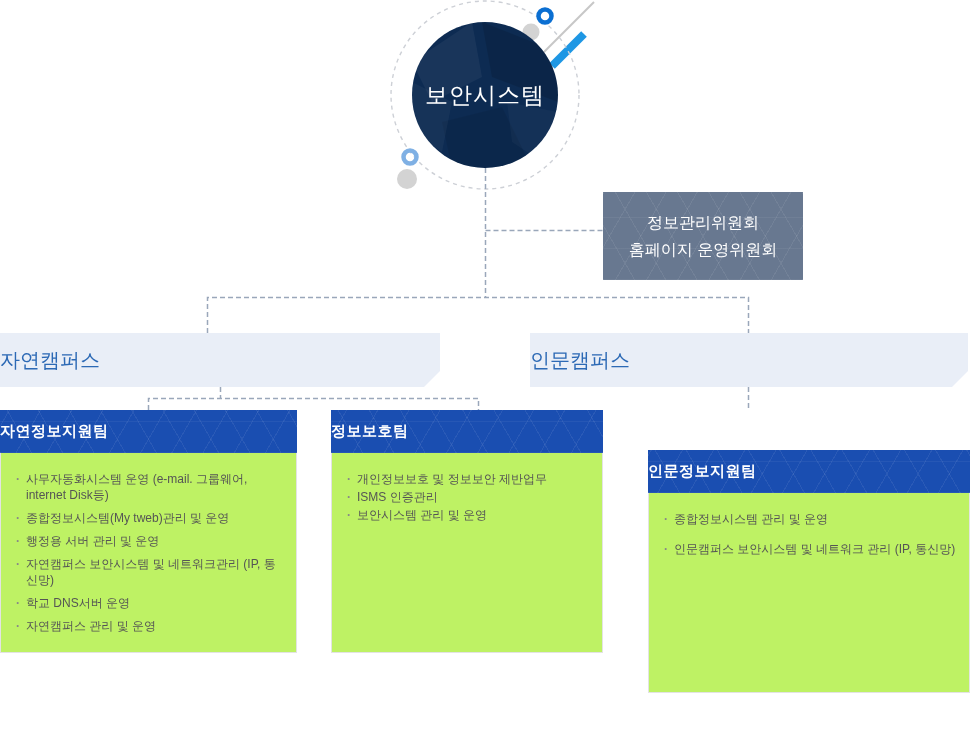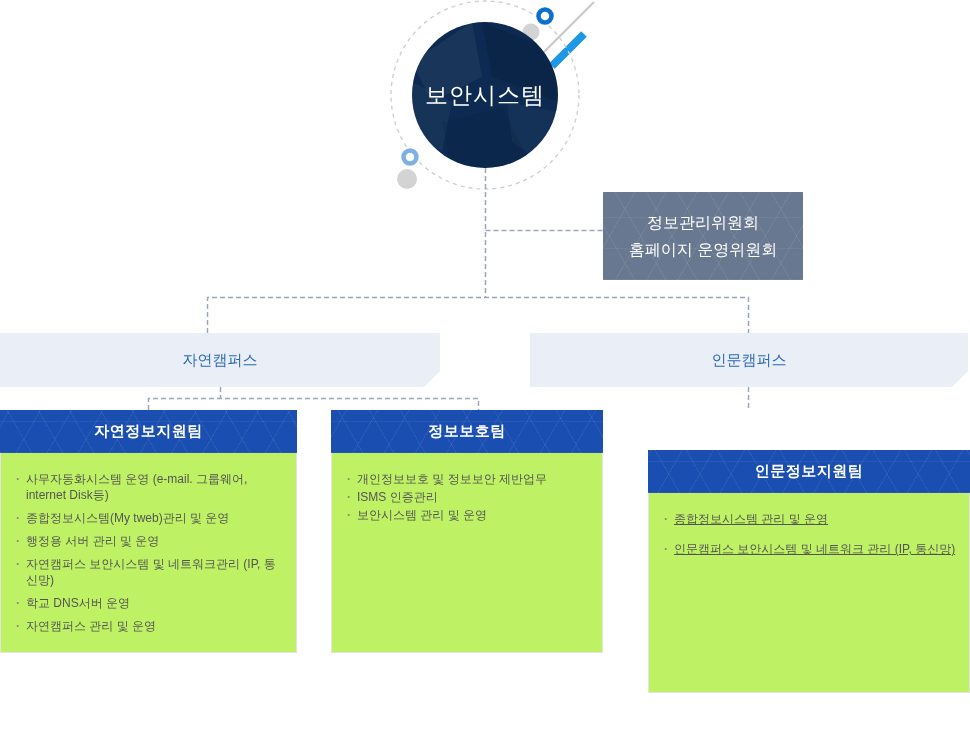--- a/index.html
+++ b/index.html
@@ -51,53 +51,53 @@
   .committee-box{
     position:absolute;left:603px;top:192px;width:200px;height:88px;z-index:2;
     background-color:var(--committee-bg);
     display:flex;flex-direction:column;align-items:center;justify-content:center;
     color:#ffffff;font-size:16px;line-height:27px;text-align:center;
   }
   
   .campus-box{
     position:absolute;top:333px;height:54px;z-index:2;
     background:var(--campus-bg);
-    display:flex;align-items:center;justify-content:center;
-    color:var(--campus-text);font-size:15px;font-weight:500;
+    display:flex;align-items:center;
+    color:var(--campus-text);font-size:20px;font-weight:500;
     clip-path:polygon(0 0,100% 0,100% calc(100% - 16px),calc(100% - 16px) 100%,0 100%);
   }
   .campus-natural{left:0;width:440px;}
   .campus-humanities{left:530px;width:438px;}
   
   .team-column{position:absolute;top:410px;z-index:2;}
   .team-col-1{left:0;width:297px;}
   .team-col-2{left:331px;width:272px;}
   .team-col-3{left:648px;width:322px;margin-top:40px;}
   .team-header{
     height:43px;background-color:var(--team-header);
-    display:flex;align-items:center;justify-content:center;
+    display:flex;align-items:center;
     color:#ffffff;font-size:15px;font-weight:700;letter-spacing:.5px;
   }
   .team-body{
     height:200px;background:#bef264;
     border:1px solid #e3e3e3;border-top:none;
     padding:18px 12px 0 14px;
   }
   .task-list{list-style:none;}
   .task-item{
     position:relative;color:#555555;font-size:12px;line-height:16px;
     padding-left:11px;
   }
   .task-item::before{
     content:"\00B7";position:absolute;left:1px;top:0;
     color:#888888;font-weight:700;
   }
   .spacing-a .task-item{margin-bottom:7px;}
   .spacing-b .task-item{margin-bottom:2px;}
-  .spacing-c .task-item{margin-bottom:14px;text-decoration:underline;}
+  .spacing-c .task-item{margin-bottom:14px;}
 </style>
 </head>
 <body>
 
 <svg id="overlay" width="970" height="730" viewBox="0 0 970 730">
 
   <line class="gray-line" x1="516" y1="80" x2="594" y2="2"></line>
   <line class="blue-slash" x1="552" y1="66" x2="584" y2="34"></line>
 
   <circle class="dashed-circle" cx="485" cy="95" r="94"></circle>

